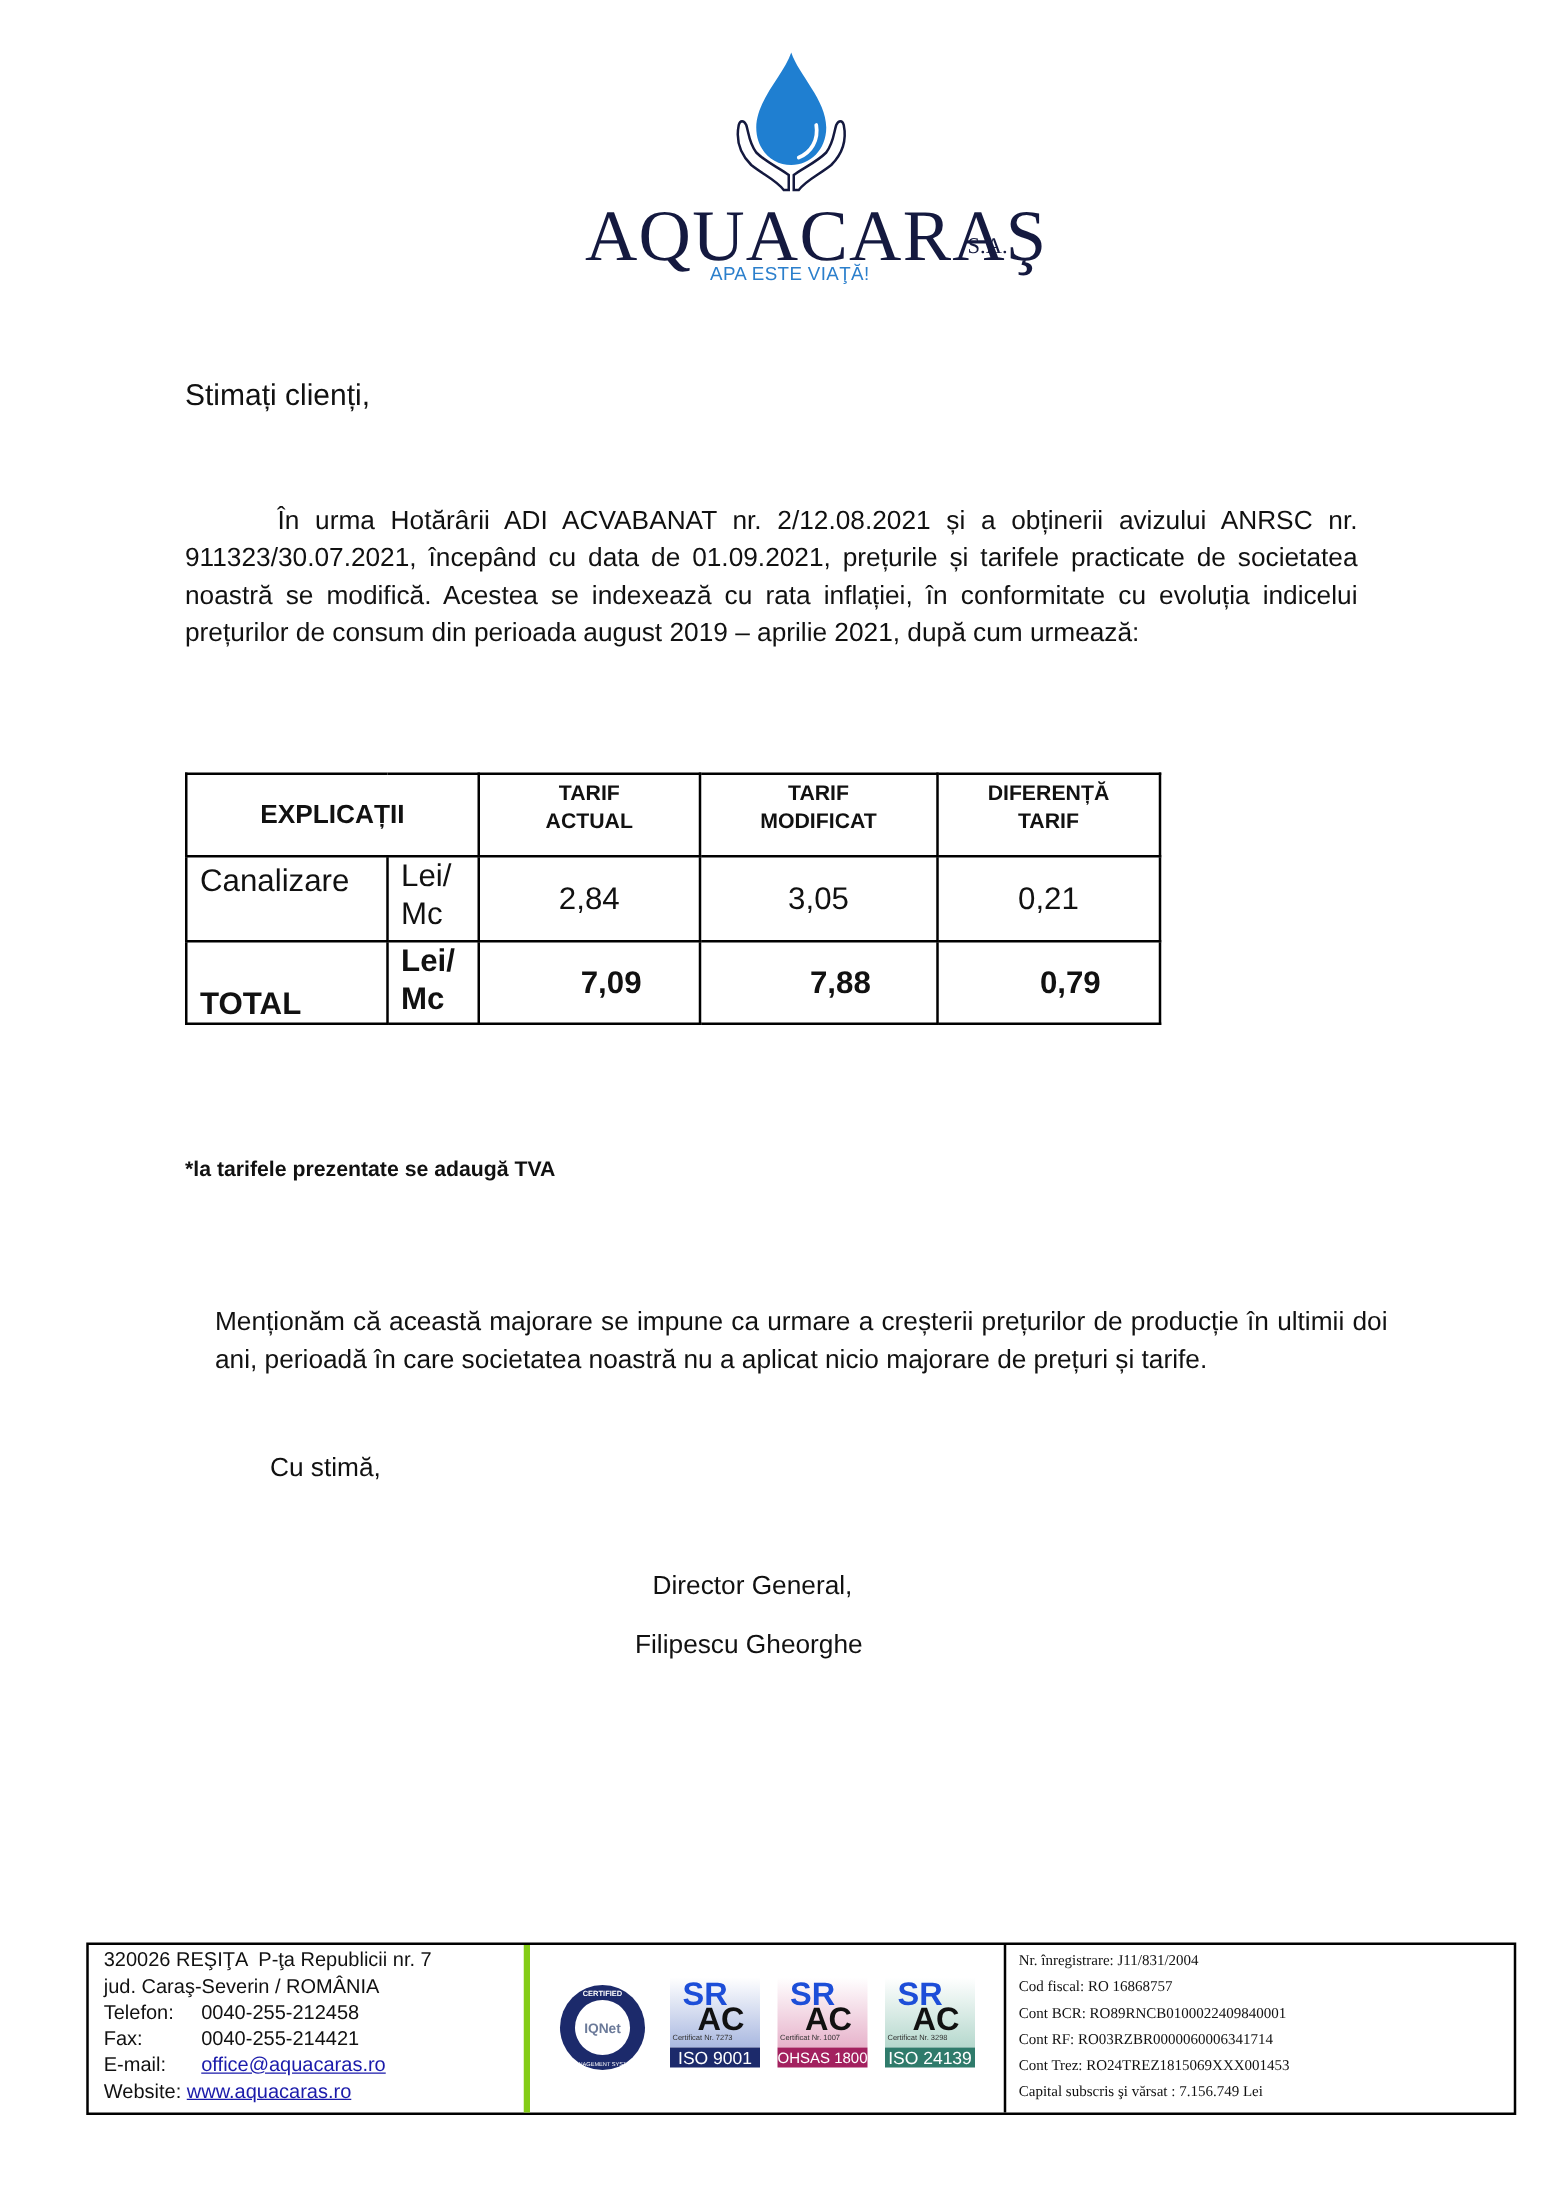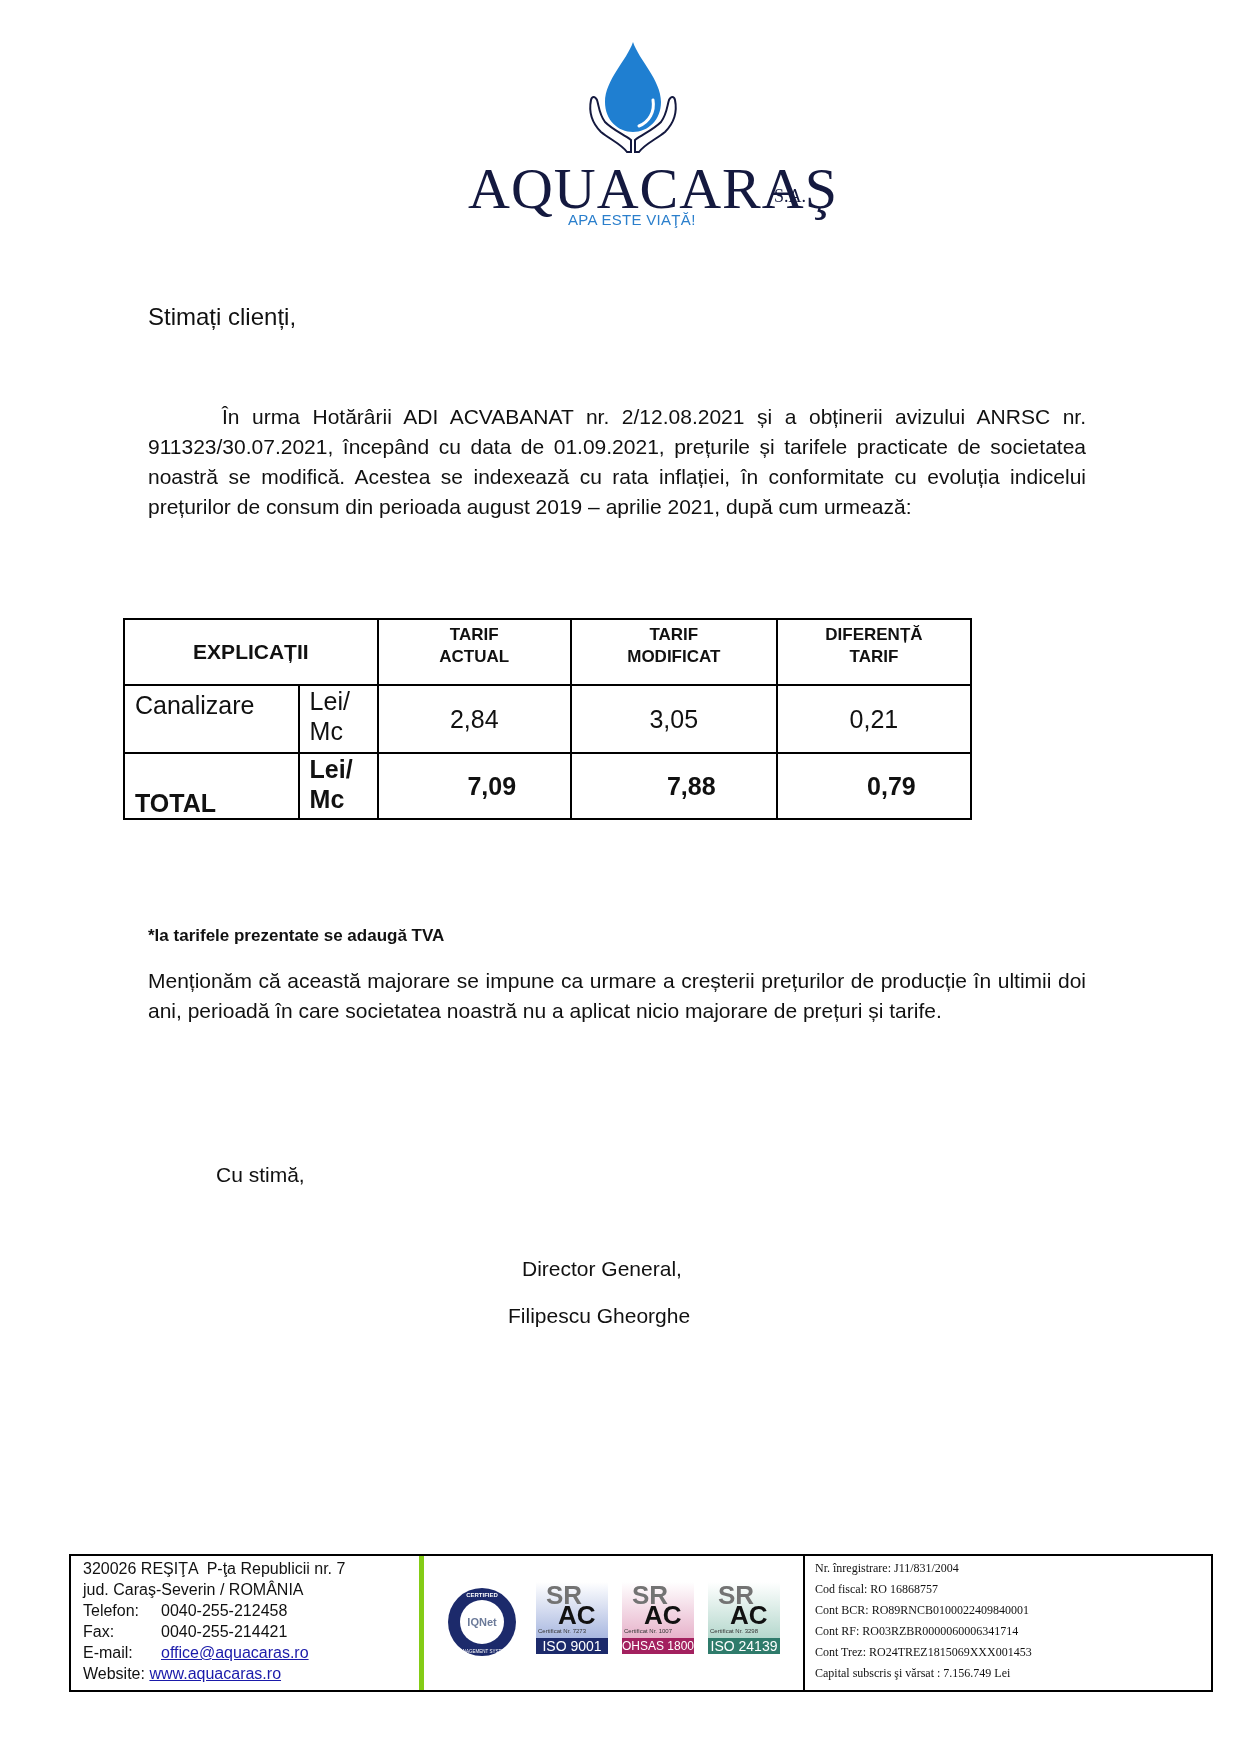--- a/index.html
+++ b/index.html
@@ -9,24 +9,24 @@
   .logo { position: absolute; left: 0; top: 0; width: 1241px; height: 240px; }
   .logo svg.drop { position: absolute; left: 583px; top: 40px; }
   .brand { position: absolute; left: 468px; top: 160px; font-family: "Liberation Serif", serif; font-size: 58px; letter-spacing: 1px; color: #14193f; line-height: 1; }
   .brand-sa { position: absolute; left: 774px; top: 186px; font-family: "Liberation Serif", serif; font-size: 18px; color: #14193f; }
   .tagline { position: absolute; left: 568px; top: 211px; font-family: "Liberation Sans", sans-serif; font-size: 15px; color: #2b7fcc; letter-spacing: 0.3px; }
 
   .greeting { position: absolute; left: 148px; top: 303px; font-size: 24px; }
   .para { position: absolute; left: 148px; width: 938px; font-size: 21px; line-height: 30px; text-align: justify; }
   .para1 { top: 402px; }
   .para1 .indent { display: inline-block; width: 74px; }
-  .para2 { top: 966px; }
+  .para2 { top: 1043px; margin-left: 24px; }
 
   
-  table.tariff { position: absolute; left: 123px; top: 618px; border-collapse: collapse; width: 849px; }
+  table.tariff { position: absolute; left: 148px; top: 618px; border-collapse: collapse; width: 781px; }
   table.tariff td, table.tariff th { border: 2px solid #000; padding: 0; }
   table.tariff th { font-weight: bold; font-size: 17px; line-height: 22px; text-align: center; vertical-align: top; padding-top: 4px; }
   table.tariff th.expl { font-size: 21px; vertical-align: middle; padding-top: 0; }
   .h-row { height: 66px; }
   .r1 { height: 100px; }
   .r2 { height: 68px; }
   .r3 { height: 66px; }
   td.label { font-size: 25px; line-height: 30px; vertical-align: top; padding: 4px 10px 0 10px !important; }
   td.unit { font-size: 25px; line-height: 30px; vertical-align: top; padding: 14px 0 0 10px !important; }
   td.unit.u1 { padding-top: 18px !important; }
@@ -48,21 +48,21 @@
   .f-mid { width: 381px; border-right: 2px solid #000; position: relative; }
   .f-right { flex: 1; padding: 2px 0 0 10px; font-size: 12px; line-height: 21px; font-family: Liberation Serif, serif; }
   .kv { display: flex; }
   .kv .k { width: 78px; }
   .link { color: #1a1aaa; text-decoration: underline; }
 
   .cert { position: absolute; top: 26px; }
   .iqnet { left: 22px; top: 30px; }
   .srac { width: 72px; height: 72px; }
   .srac .top { position: absolute; left: 0; top: 0; width: 72px; height: 56px; }
-  .srac .big { position: absolute; left: 10px; top: 2px; font-size: 26px; font-weight: bold; color: #737373; line-height: 22px; }
+  .srac .big { position: absolute; left: 10px; top: 2px; font-size: 26px; font-weight: bold; color: #1d4ed8; line-height: 22px; }
   .srac .big2 { position: absolute; left: 22px; top: 22px; font-size: 26px; font-weight: bold; color: #111; line-height: 22px; }
   .srac .small { position: absolute; left: 2px; top: 46px; font-size: 6px; color: #333; }
   .srac .bottom { position: absolute; left: 0; top: 56px; width: 72px; height: 16px; color: #fff; font-size: 14px; line-height: 16px; text-align: center; white-space: nowrap; overflow: hidden; }
   .srac1 { left: 112px; }
   .srac2 { left: 198px; }
   .srac3 { left: 284px; }
 </style>
 </head>
 <body>
 

